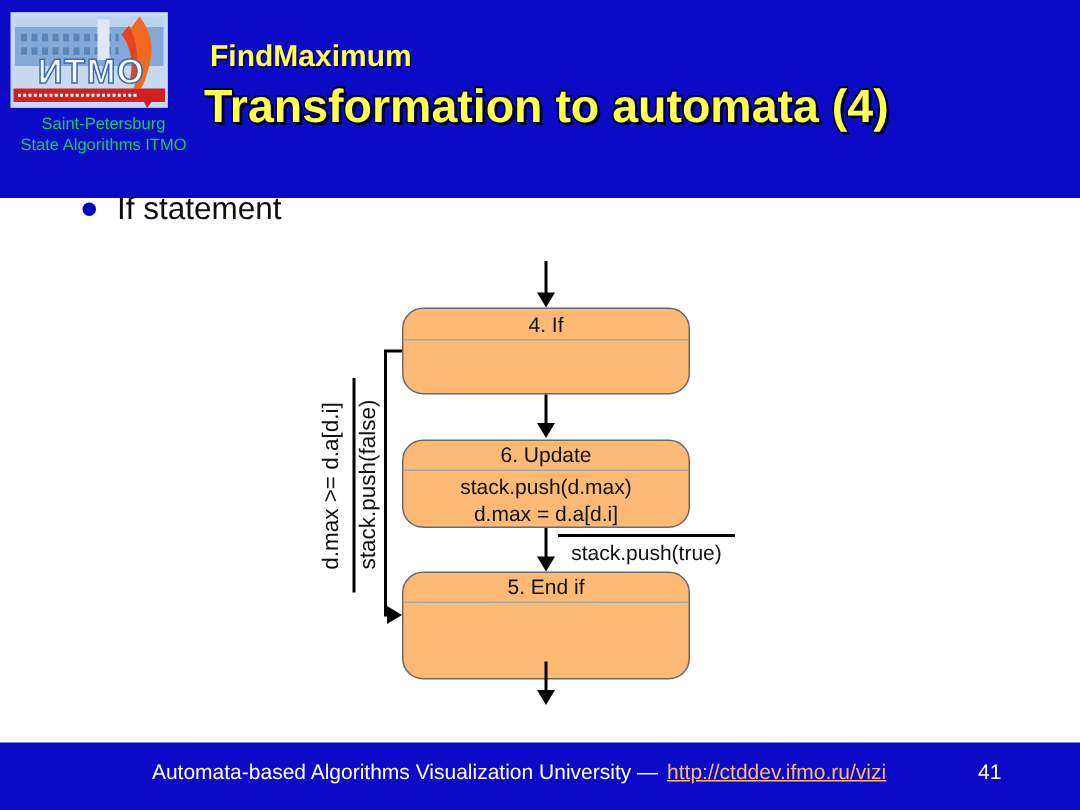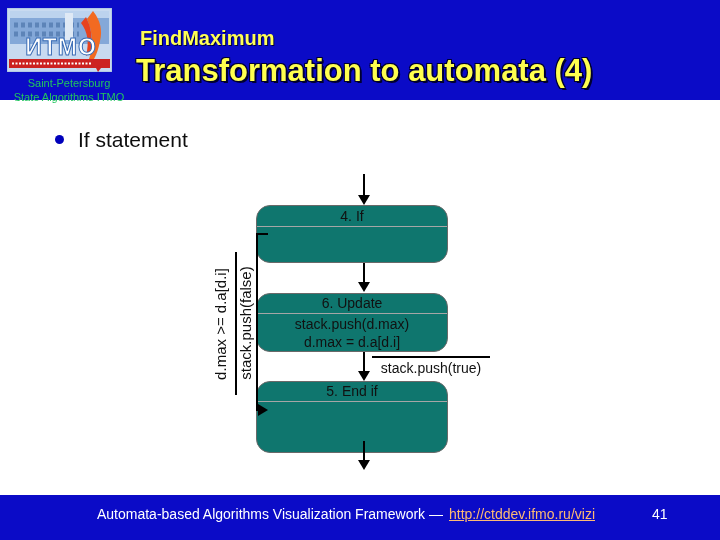--- a/index.html
+++ b/index.html
@@ -1,38 +1,38 @@
 <!DOCTYPE html>
 <html><head>
 <meta charset="utf-8">
 <style>
   * { margin:0; padding:0; box-sizing:border-box; font-family:"Liberation Sans", sans-serif; }
   html,body { background:#444; }
   .slide { position:relative; width:720px; height:540px; background:#ffffff; overflow:hidden; margin:0 auto; }
 
   
-  .header { position:absolute; left:0; top:0; width:720px; height:100px; background:#0b0bc7; }
+  .header { position:absolute; left:0; top:0; width:720px; height:132px; background:#0b0bc7; }
   .logo { position:absolute; left:7px; top:8px; width:105px; height:64px; }
   .logo svg { display:block; }
   .logo-caption { position:absolute; left:0; top:76px; width:138px; text-align:center;
                   color:#22c55e; font-size:11px; line-height:14px; }
   .project { position:absolute; left:140px; top:27px; color:#ffff55; font-size:20px; font-weight:bold;
              text-shadow:1px 1px 0 #000038; }
   .title   { position:absolute; left:136px; top:53px; color:#ffff4f; font-size:31px; font-weight:bold;
              white-space:nowrap;
              text-shadow:-1px -1px 0 #000030, 1px -1px 0 #000030, -1px 1px 0 #000030,
                           2px 2px 0 #000030, 1px 1px 0 #000030; }
 
   
   .bullet-row { position:absolute; left:55px; top:126px; display:flex; align-items:flex-start; }
   .bullet-dot { width:9px; height:9px; border-radius:50%; background:#0000bb; margin-top:9px; flex:0 0 auto; }
   .bullet-text { margin-left:14px; font-size:21px; line-height:27px; color:#0e0e0e; }
 
   
-  .node { position:absolute; left:256px; width:192px; background:#0f766e;
+  .node { position:absolute; left:268px; width:192px; background:#fdba74;
           border:1.5px solid #696969; border-radius:14px; overflow:hidden; }
   .node-header { font-size:14px; color:#111; text-align:center; border-bottom:1.5px solid #a6a6a6; }
   .node-if    { top:205px; height:58px; }
   .node-if    .node-header { line-height:20px; }
   .node-update{ top:293px; height:59px; }
   .node-update .node-header { line-height:18.5px; }
   .node-endif { top:381px; height:72px; }
   .node-endif .node-header { line-height:18.5px; }
   .node-body { text-align:center; font-size:14px; color:#111; line-height:18px; padding-top:1px; }
 
@@ -122,18 +122,18 @@
       <polygon points="358,195 370,195 364,205"></polygon>
       <polygon points="358,282 370,282 364,292"></polygon>
       <polygon points="358,371 370,371 364,381"></polygon>
       <polygon points="358,460 370,460 364,470"></polygon>
       <polygon points="258,404 258,416 268,410"></polygon>
     </g>
   </svg>
 
   <div class="footer">
     <div class="footer-text">
-      <span>Automata-based Algorithms Visualization Framework —</span><a class="footer-link" href="#">http://ctddev.ifmo.ru/vizi</a>
+      <span>Automata-based Algorithms Visualization University —</span><a class="footer-link" href="#">http://ctddev.ifmo.ru/vizi</a>
     </div>
     <div class="page-num">41</div>
   </div>
 
 </div>
 
 </body></html>

